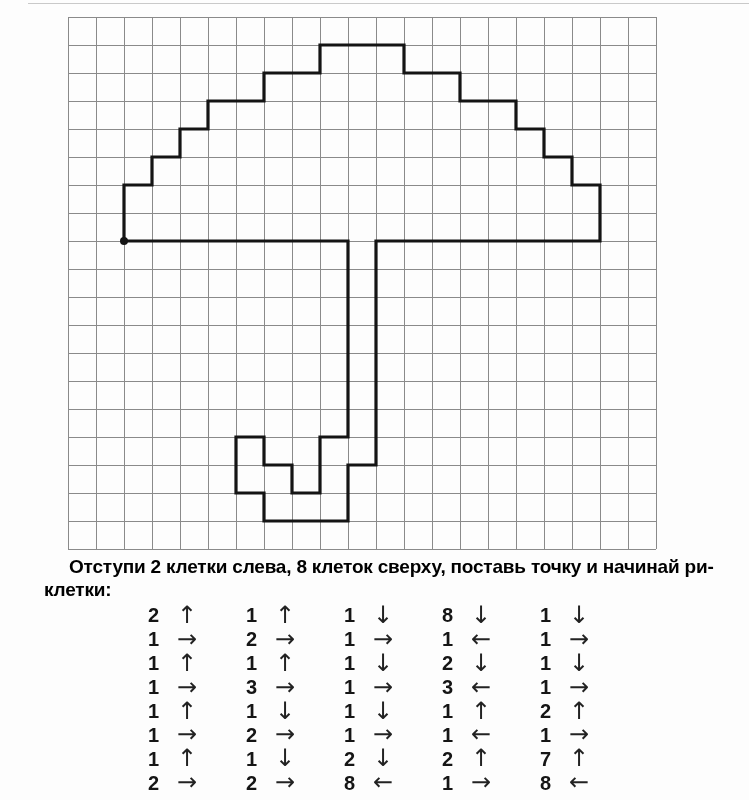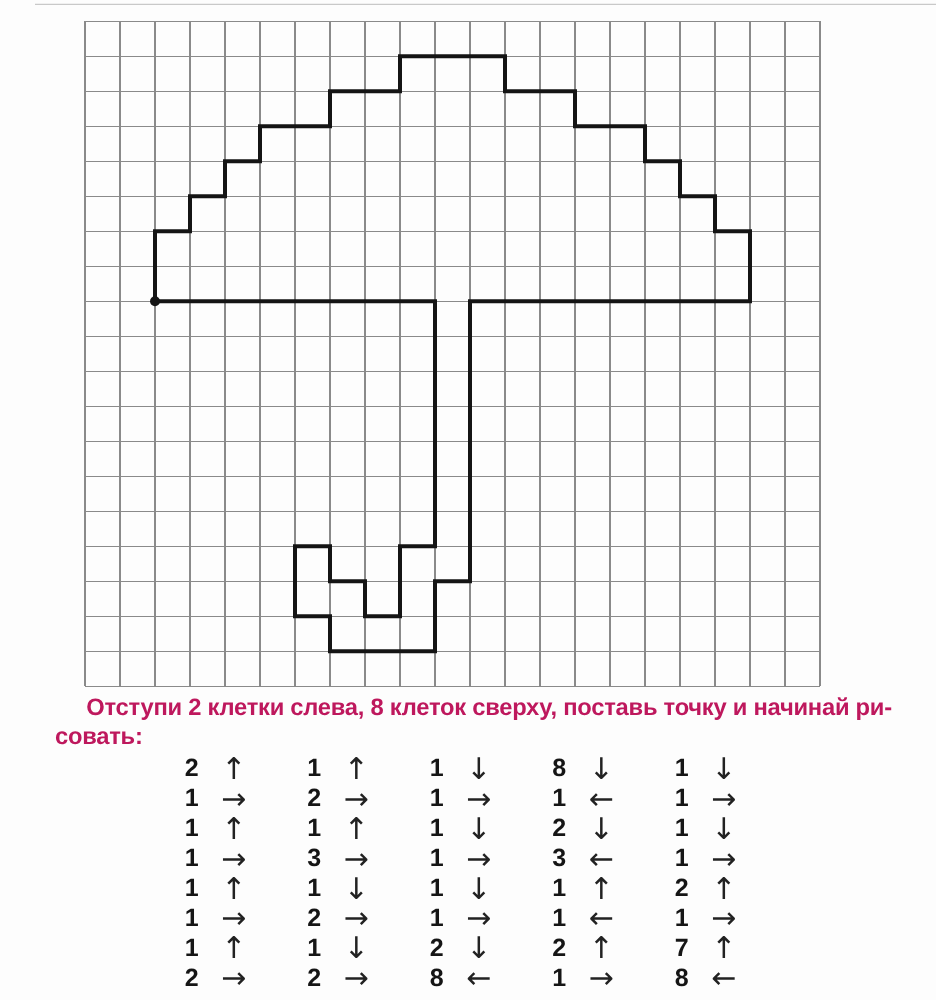--- a/index.html
+++ b/index.html
@@ -5,21 +5,21 @@
   html,body{margin:0;padding:0;background:#fff;}
   .page{
     position:relative;width:749px;height:800px;background:#fdfdfd;overflow:hidden;
     font-family:"Liberation Sans",sans-serif;color:#111;
   }
   .top-hairline{position:absolute;left:28px;top:3px;width:721px;height:1px;background:#c9c9c9;}
   #figure-svg{position:absolute;left:0;top:0;display:block;}
   .instruction{
     position:absolute;left:44px;top:556px;width:700px;
     font-size:19px;font-weight:600;letter-spacing:-0.2px;line-height:22.5px;
-    white-space:nowrap;text-indent:25px;color:#be185d;
+    white-space:nowrap;text-indent:25px;color:#000000;
   }
   #moves{
     position:absolute;left:140px;top:604px;
     display:grid;grid-template-columns:repeat(5,98px);grid-auto-rows:23.9px;
   }
   .move-cell{display:flex;align-items:center;}
   .num{
     display:inline-block;width:19px;text-align:right;
     font-size:20px;font-weight:600;color:#151515;
   }
@@ -36,21 +36,21 @@
   <div class="top-hairline"></div>
 
   <svg id="figure-svg" width="749" height="552">
       <path d="M68 17V549M96 17V549M124 17V549M152 17V549M180 17V549M208 17V549M236 17V549M264 17V549M292 17V549M320 17V549M348 17V549M376 17V549M404 17V549M432 17V549M460 17V549M488 17V549M516 17V549M544 17V549M572 17V549M600 17V549M628 17V549M656 17V549M68 17H656M68 45H656M68 73H656M68 101H656M68 129H656M68 157H656M68 185H656M68 213H656M68 241H656M68 269H656M68 297H656M68 325H656M68 353H656M68 381H656M68 409H656M68 437H656M68 465H656M68 493H656M68 521H656M68 549H656" fill="none" stroke="#8a8a8a" stroke-width="1" shape-rendering="crispEdges"></path>
       <polyline points="124,241 124,185 152,185 152,157 180,157 180,129 208,129 208,101 264,101 264,73 320,73 320,45 404,45 404,73 460,73 460,101 516,101 516,129 544,129 544,157 572,157 572,185 600,185 600,241 376,241 376,465 348,465 348,521 264,521 264,493 236,493 236,437 264,437 264,465 292,465 292,493 320,493 320,437 348,437 348,241 124,241" fill="none" stroke="#141414" stroke-width="3.2" stroke-linejoin="miter" stroke-linecap="butt"></polyline>
       <circle cx="124" cy="241" r="4" fill="#141414"></circle>
     </svg>
 
   <div class="instruction">
     <span>Отступи 2 клетки слева, 8 клеток сверху, поставь точку и начинай ри-</span><br>
-    <span>совать:</span>
+    <span>клетки:</span>
   </div>
 
   <div id="moves">
       <div class="move-cell">
         <span class="num">2</span>
         <span class="arrow">↑</span>
       </div>
       <div class="move-cell">
         <span class="num">1</span>
         <span class="arrow">↑</span>

